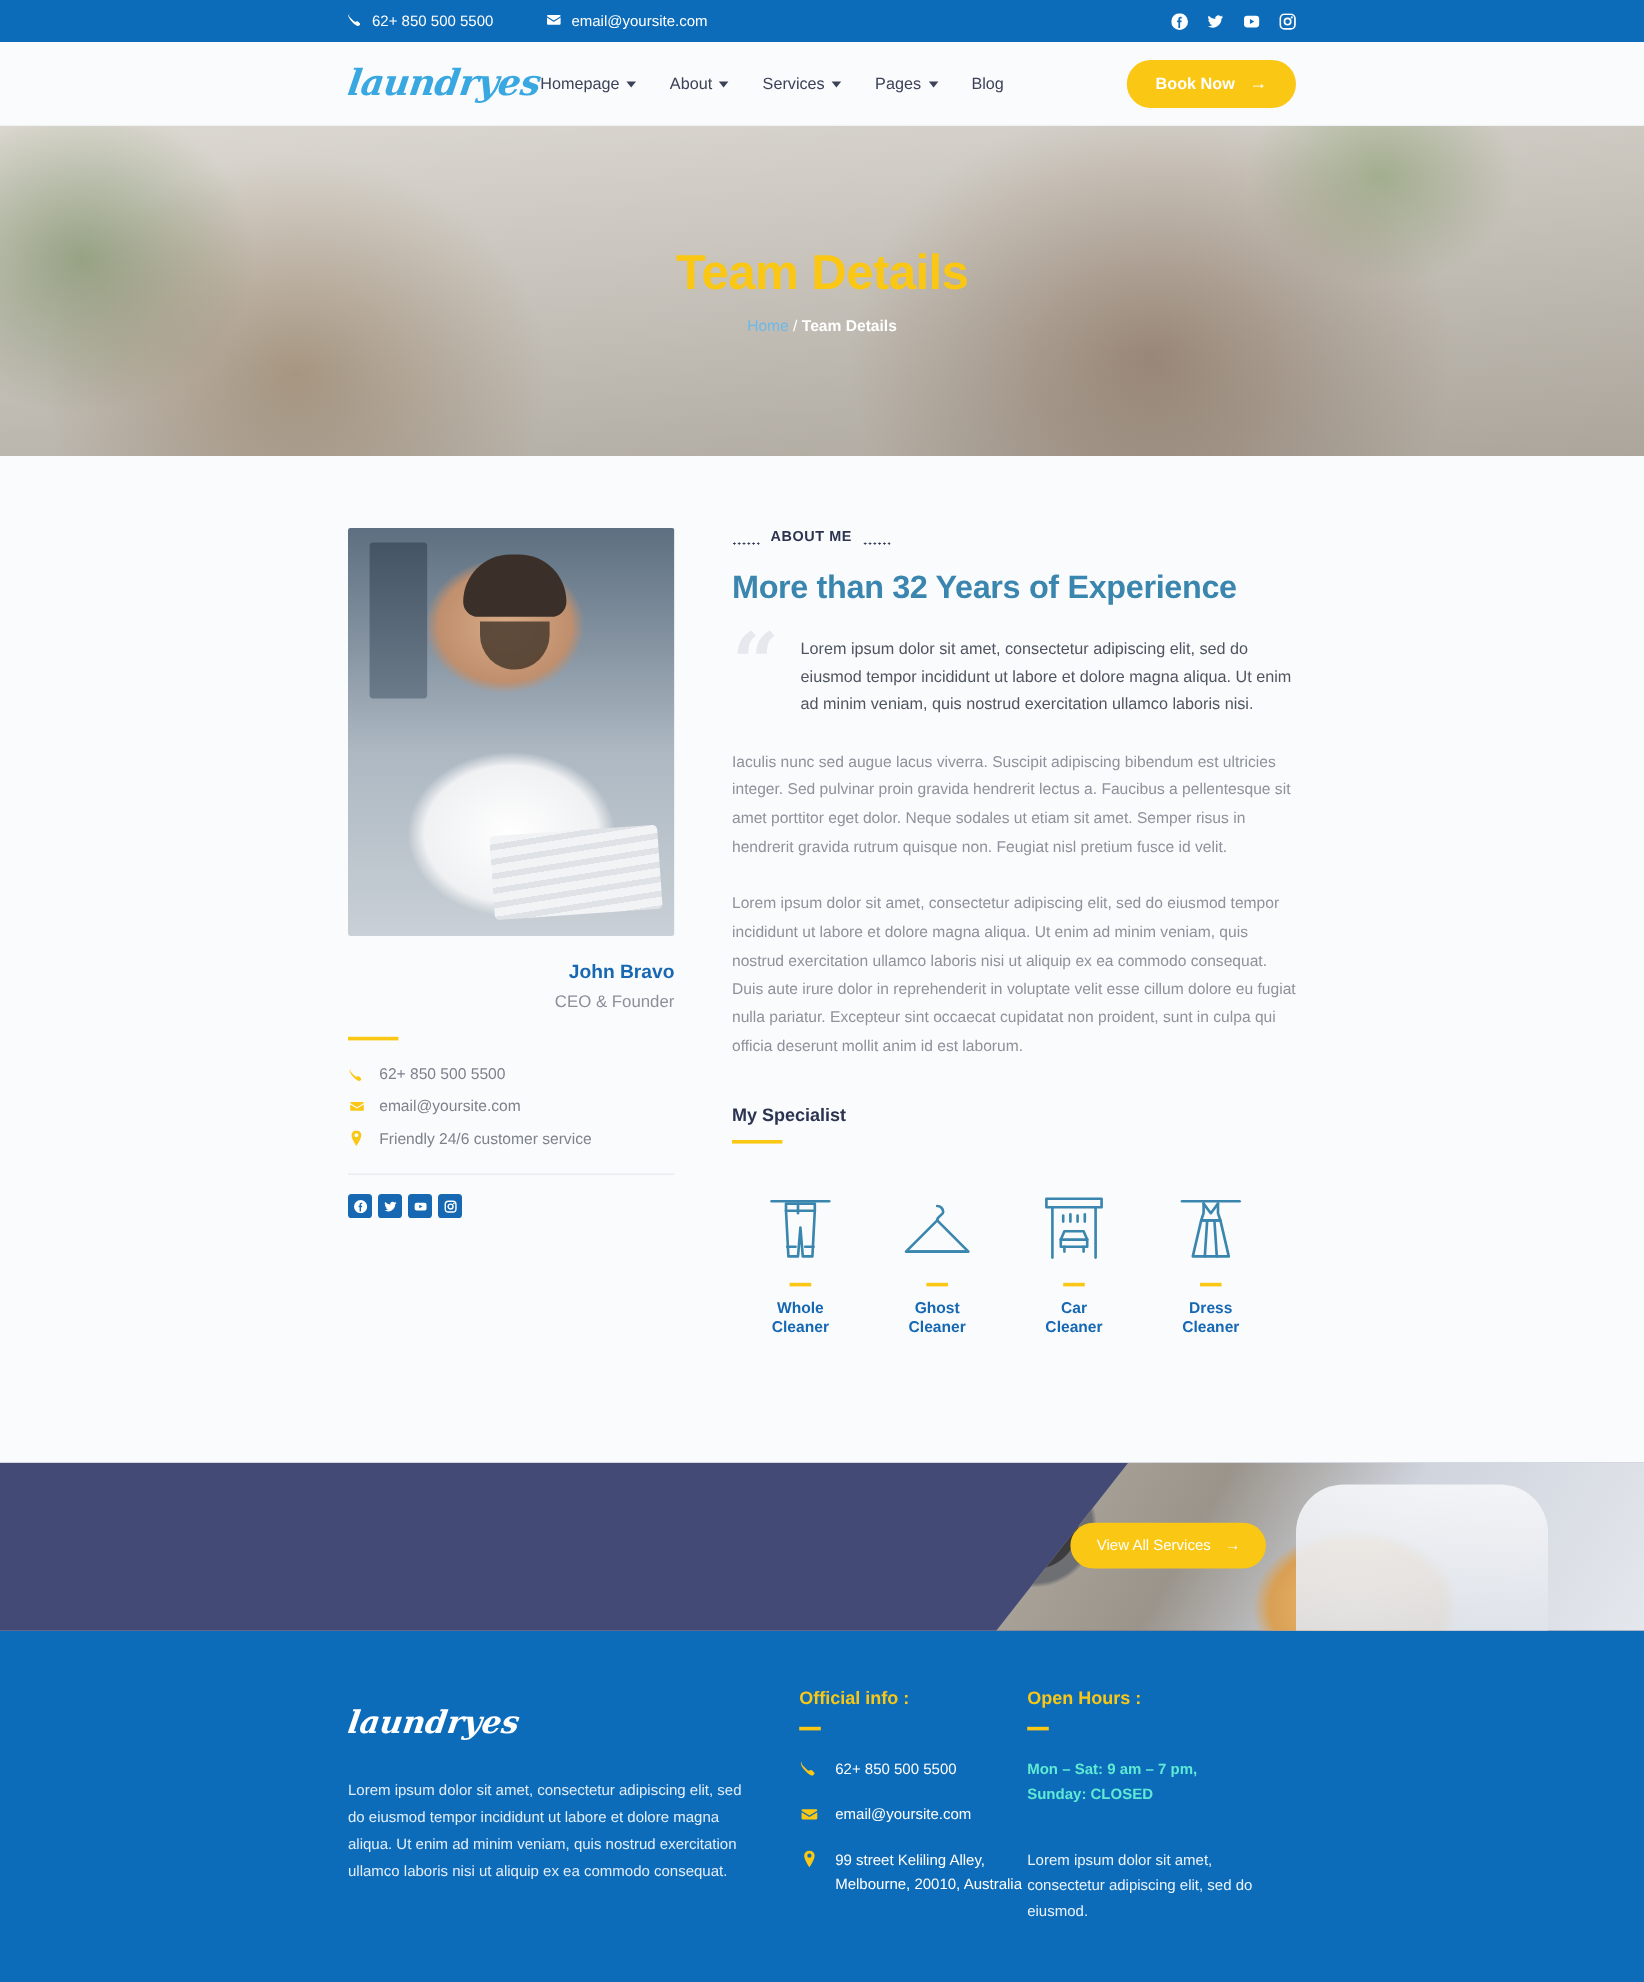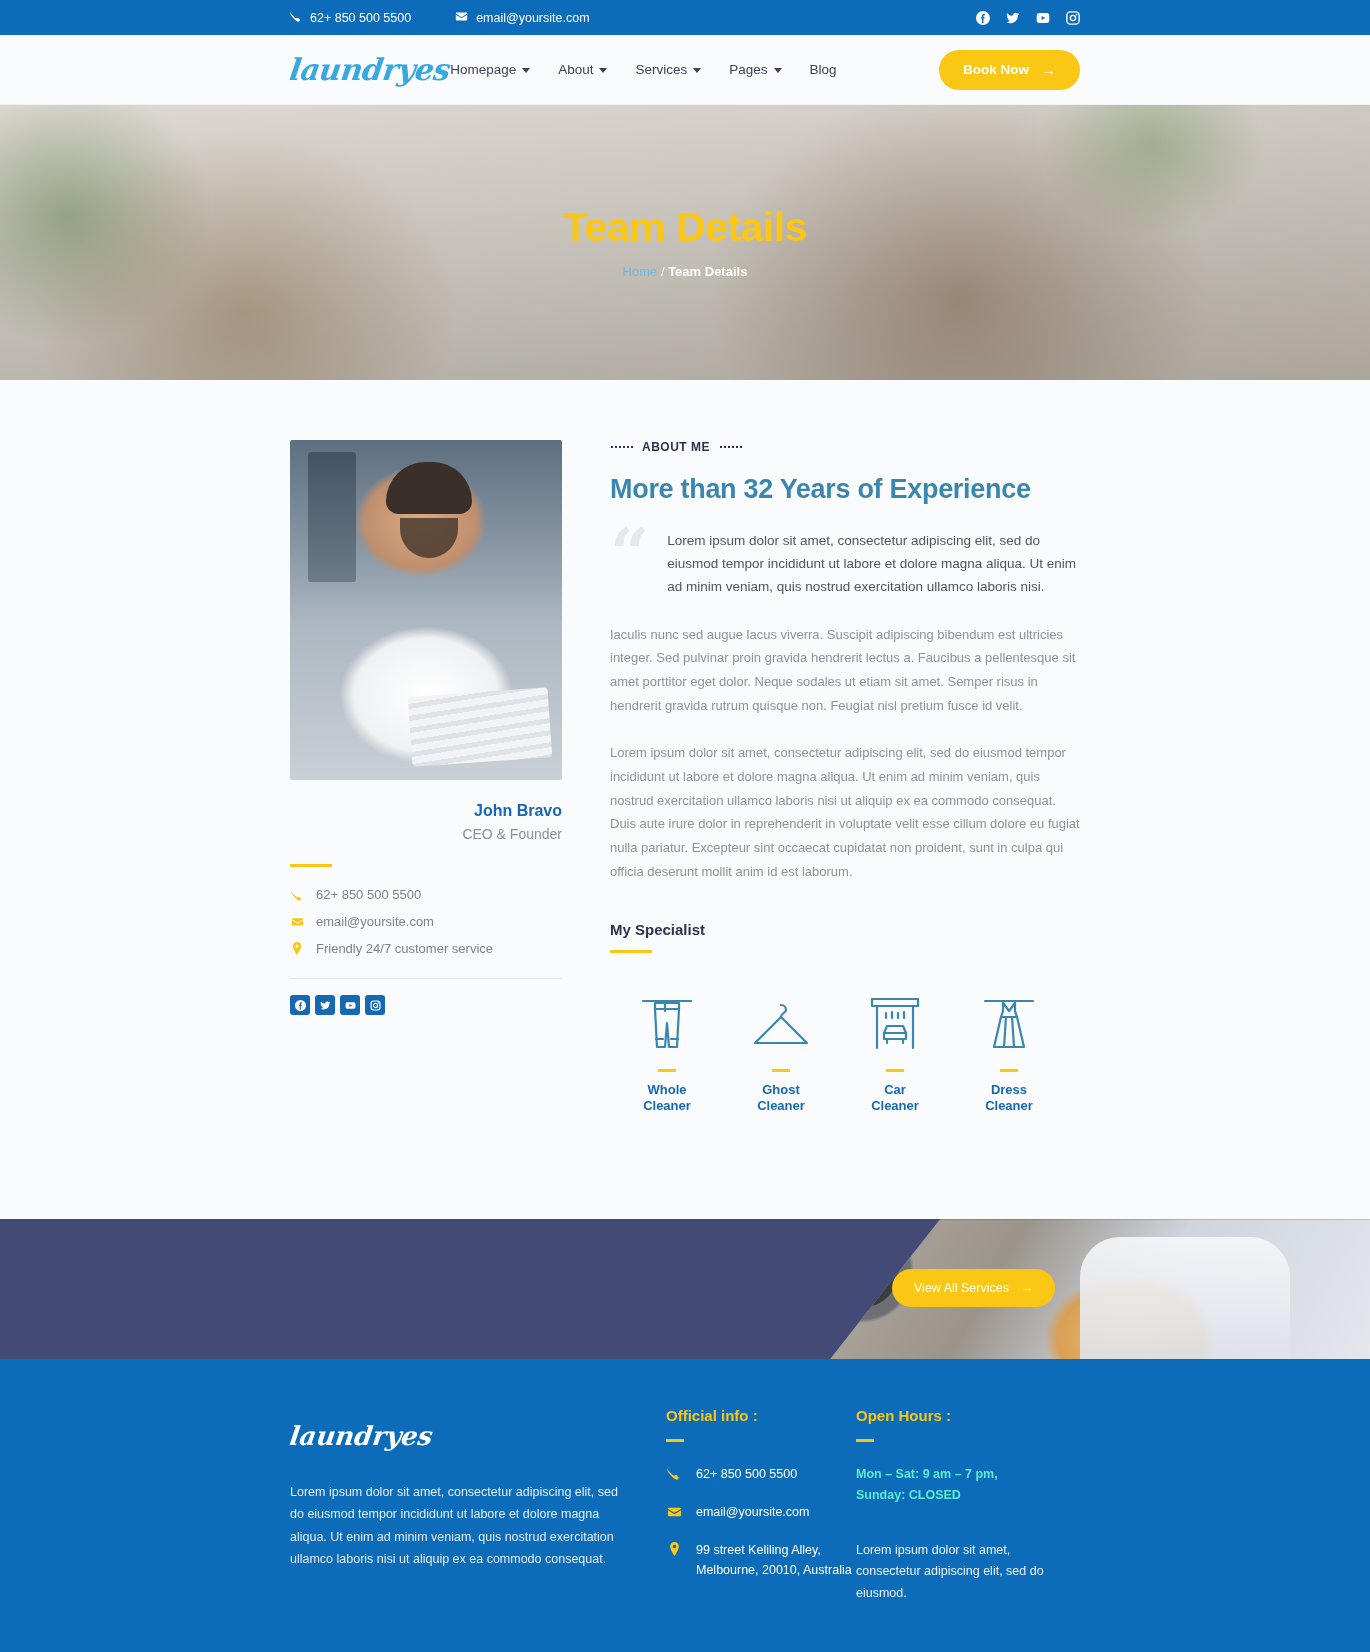--- a/index.html
+++ b/index.html
@@ -128,21 +128,21 @@
   .thin-rule { border-top:1px solid #e6e9ee; margin:22px 0 16px; }
   .soc-row { display:flex; gap:5px; }
   .soc-btn {
     width:20px; height:20px; background:#1668b3; border-radius:3px;
     display:flex; align-items:center; justify-content:center; cursor:pointer;
   }
   .soc-btn svg { fill:#fff; }
 
   
   .eyebrow {
-    display:flex; align-items:center; gap:9px;
+    display:flex; align-items:flex-end; gap:9px;
     font-size:12px; font-weight:bold; color:#2b3350; letter-spacing:.5px;
   }
   .dots {
     width:23px; height:2px;
     background-image:radial-gradient(circle, #2b3350 0.8px, transparent 0.9px);
     background-size:4px 2px; background-repeat:repeat-x;
   }
   .h2 {
     font-size:27px; font-weight:bold; color:#3a86ae;
     margin-top:20px; letter-spacing:-0.3px;
@@ -327,21 +327,21 @@
               </svg>
         </span>
         <span>email@yoursite.com</span>
       </div>
       <div class="contact-row">
         <span class="ic">
           <svg width="10" height="13" viewBox="0 0 12 16">
                 <path d="M6 0a5 5 0 0 0-5 5c0 3.6 5 11 5 11s5-7.4 5-11a5 5 0 0 0-5-5zm0 7a2 2 0 1 1 0-4 2 2 0 0 1 0 4z"></path>
               </svg>
         </span>
-        <span>Friendly 24/7 customer service</span>
+        <span>Friendly 24/6 customer service</span>
       </div>
 
       <div class="thin-rule"></div>
       <div class="soc-row">
         <span class="soc-btn">
               <svg width="11" height="11" viewBox="0 0 16 16">
                 <path d="M8 0a8 8 0 1 0 0 16A8 8 0 0 0 8 0zm2 5H8.9c-.3 0-.4.2-.4.5V7H10l-.2 1.7H8.5V14H6.8V8.7H5.6V7h1.2V5.6C6.8 4.3 7.5 3.4 9 3.4h1z"></path>
               </svg>
             </span>
         <span class="soc-btn">

